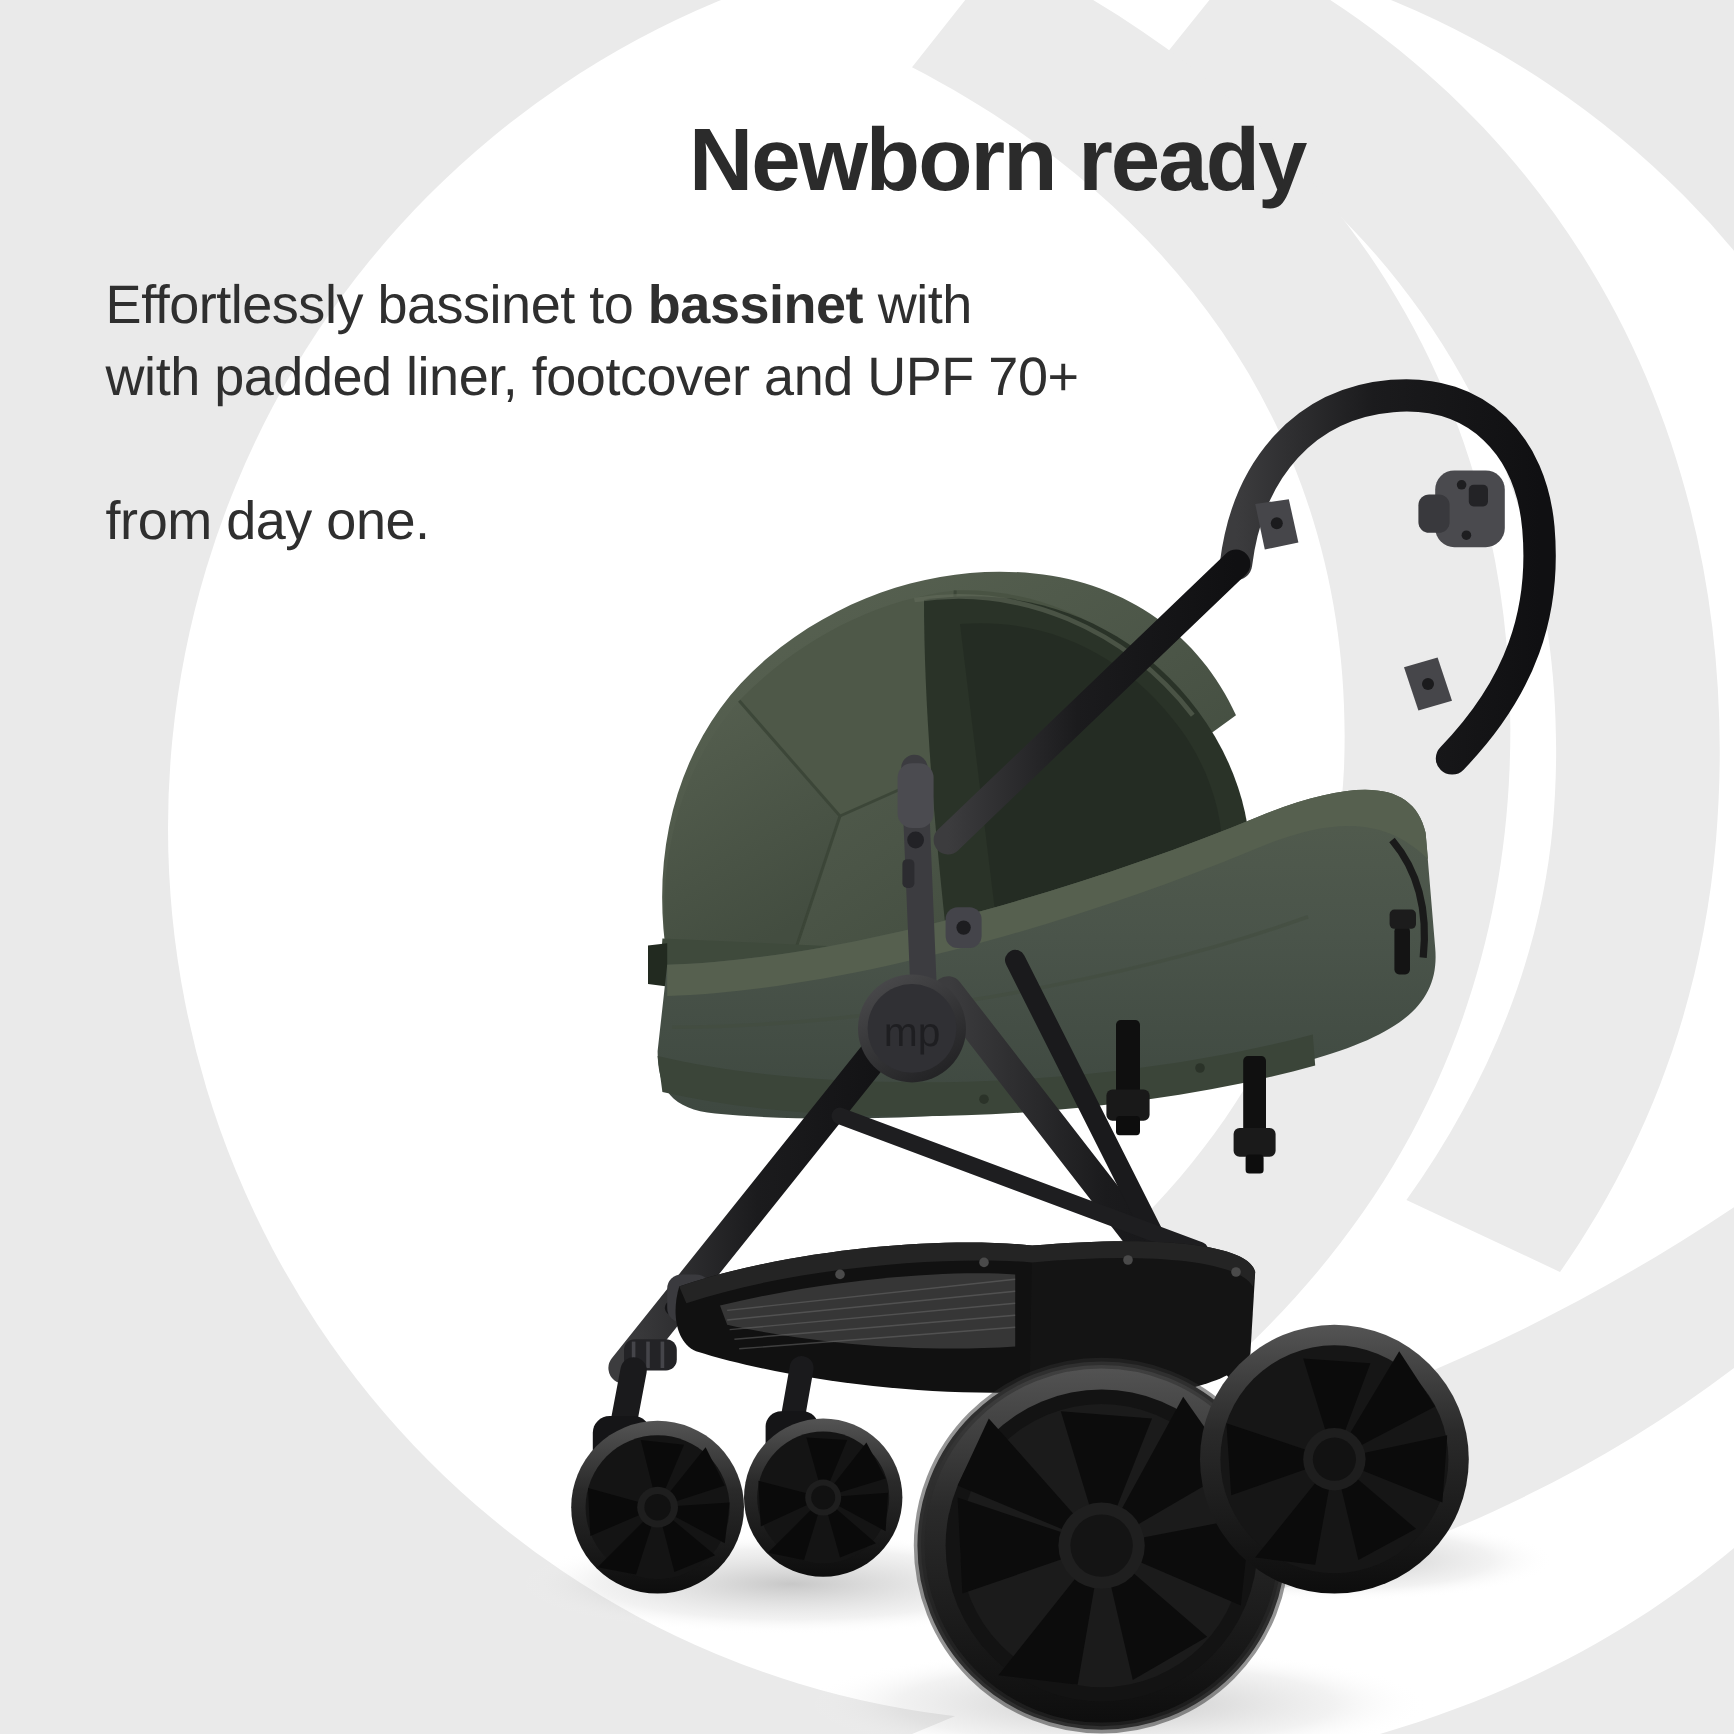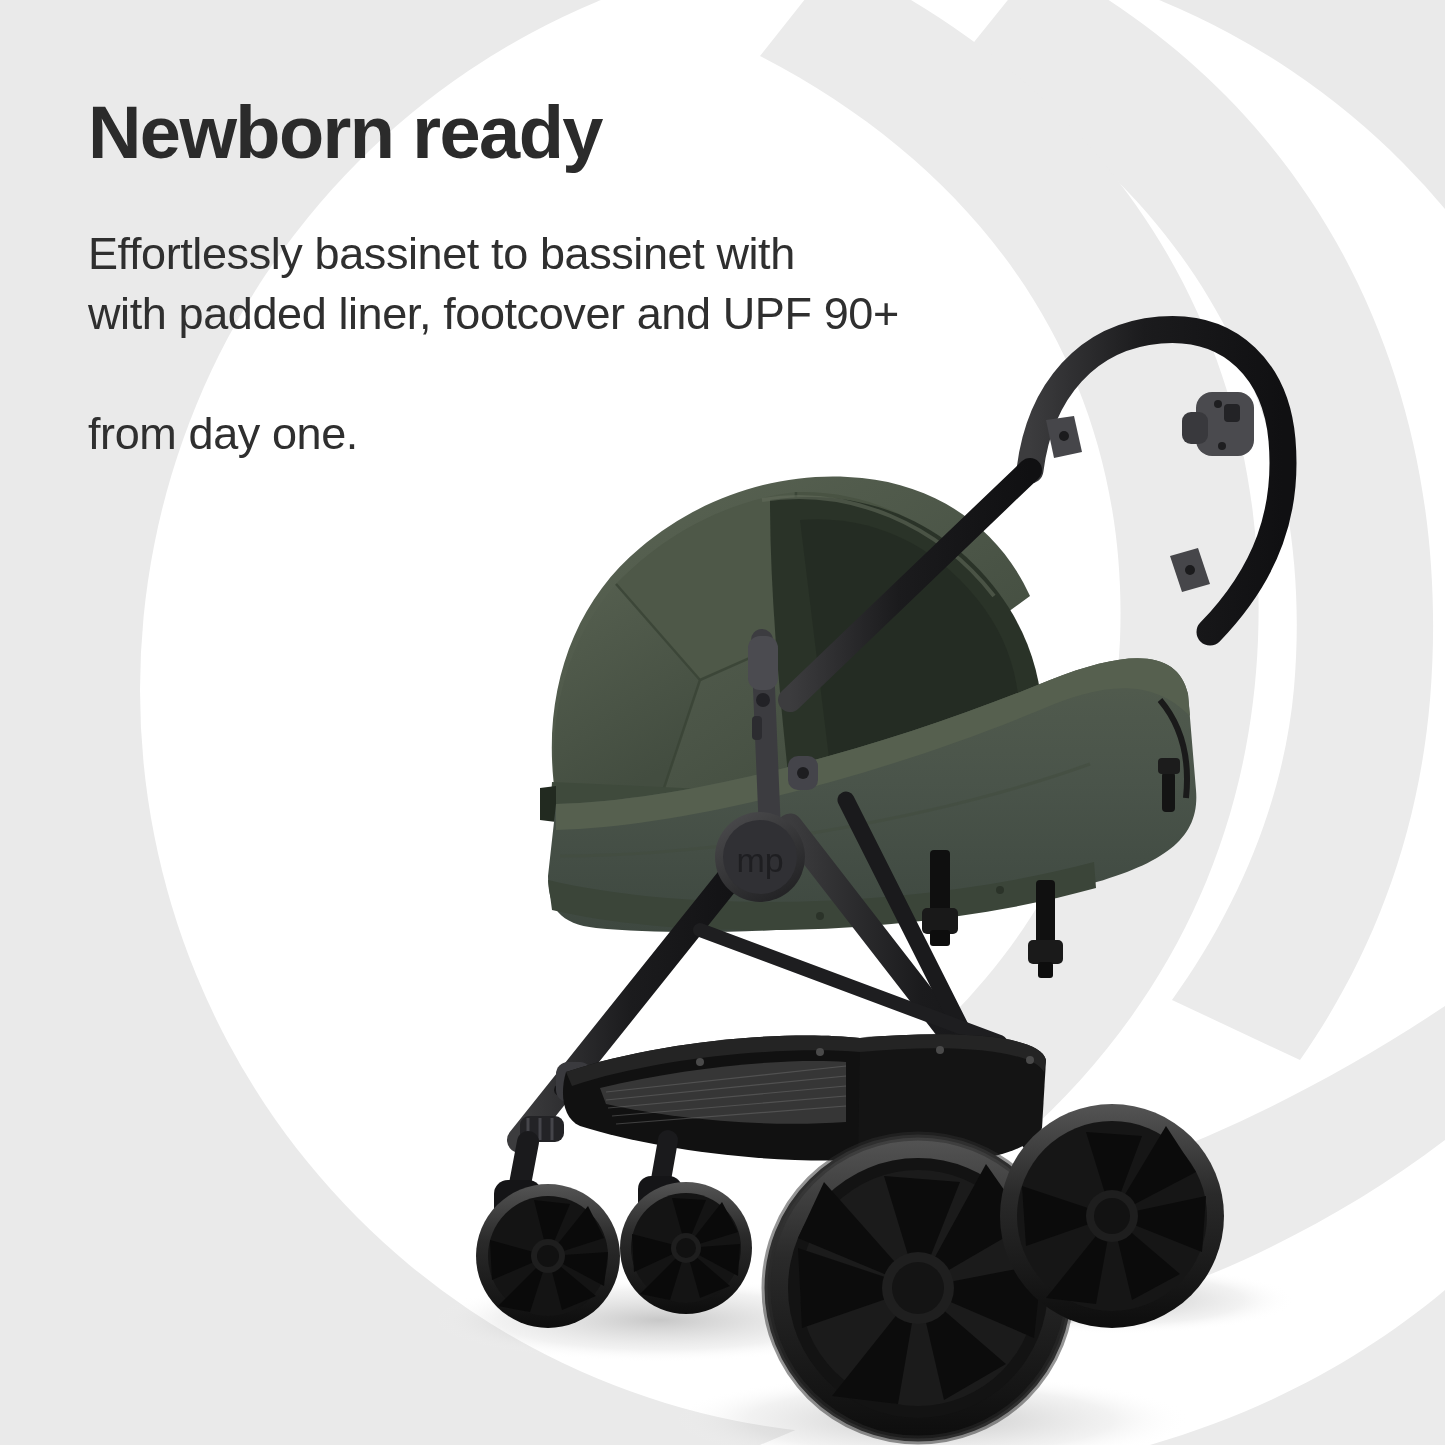--- a/index.html
+++ b/index.html
@@ -16,30 +16,30 @@
     overflow:hidden;
   }
 
   .bg-svg { position:absolute; inset:0; width:1445px; height:1445px; }
 
   
   .copy { position:absolute; left:88px; top:96px; width:1000px; z-index:6; }
 
   .headline {
     font-size:74px; font-weight:bold; letter-spacing:-1.6px;
-    color:#2b2b2b; line-height:1.0;
+    color:#2b2b2b; line-height:1.0;text-align:right;
   }
 
   .body-copy {
     margin-top:54px;
     font-size:45px; line-height:1.33;
     color:#2f2f2f; letter-spacing:-0.4px;
     max-width:1000px;
   }
-  .body-copy b { font-weight:normal; }
+  .body-copy b { font-weight:bold; }
 
   
   .product { position:absolute; left:0; top:0; width:1445px; height:1445px; z-index:4; }
 </style>
 </head>
 <body>
 
 <div class="card">
 
   <svg class="bg-svg" viewBox="0 0 1445 1445">
@@ -356,19 +356,19 @@
       <circle cx="686" cy="1248" r="15" fill="#1e1e1e"></circle>
       <circle cx="686" cy="1248" r="10" fill="#111111"></circle>
     </g>
   </svg>
 
   <div class="copy">
     <h1 class="headline">Newborn ready</h1>
 
     <p class="body-copy">
       <span>Effortlessly bassinet to </span><b>bassinet</b><span> with</span><br>
-      <span>with padded liner, footcover and UPF 90+</span><br>
+      <span>with padded liner, footcover and UPF 70+</span><br>
       <br>
       <span>from day one.</span>
     </p>
   </div>
 
 </div>
 
 </body></html>

